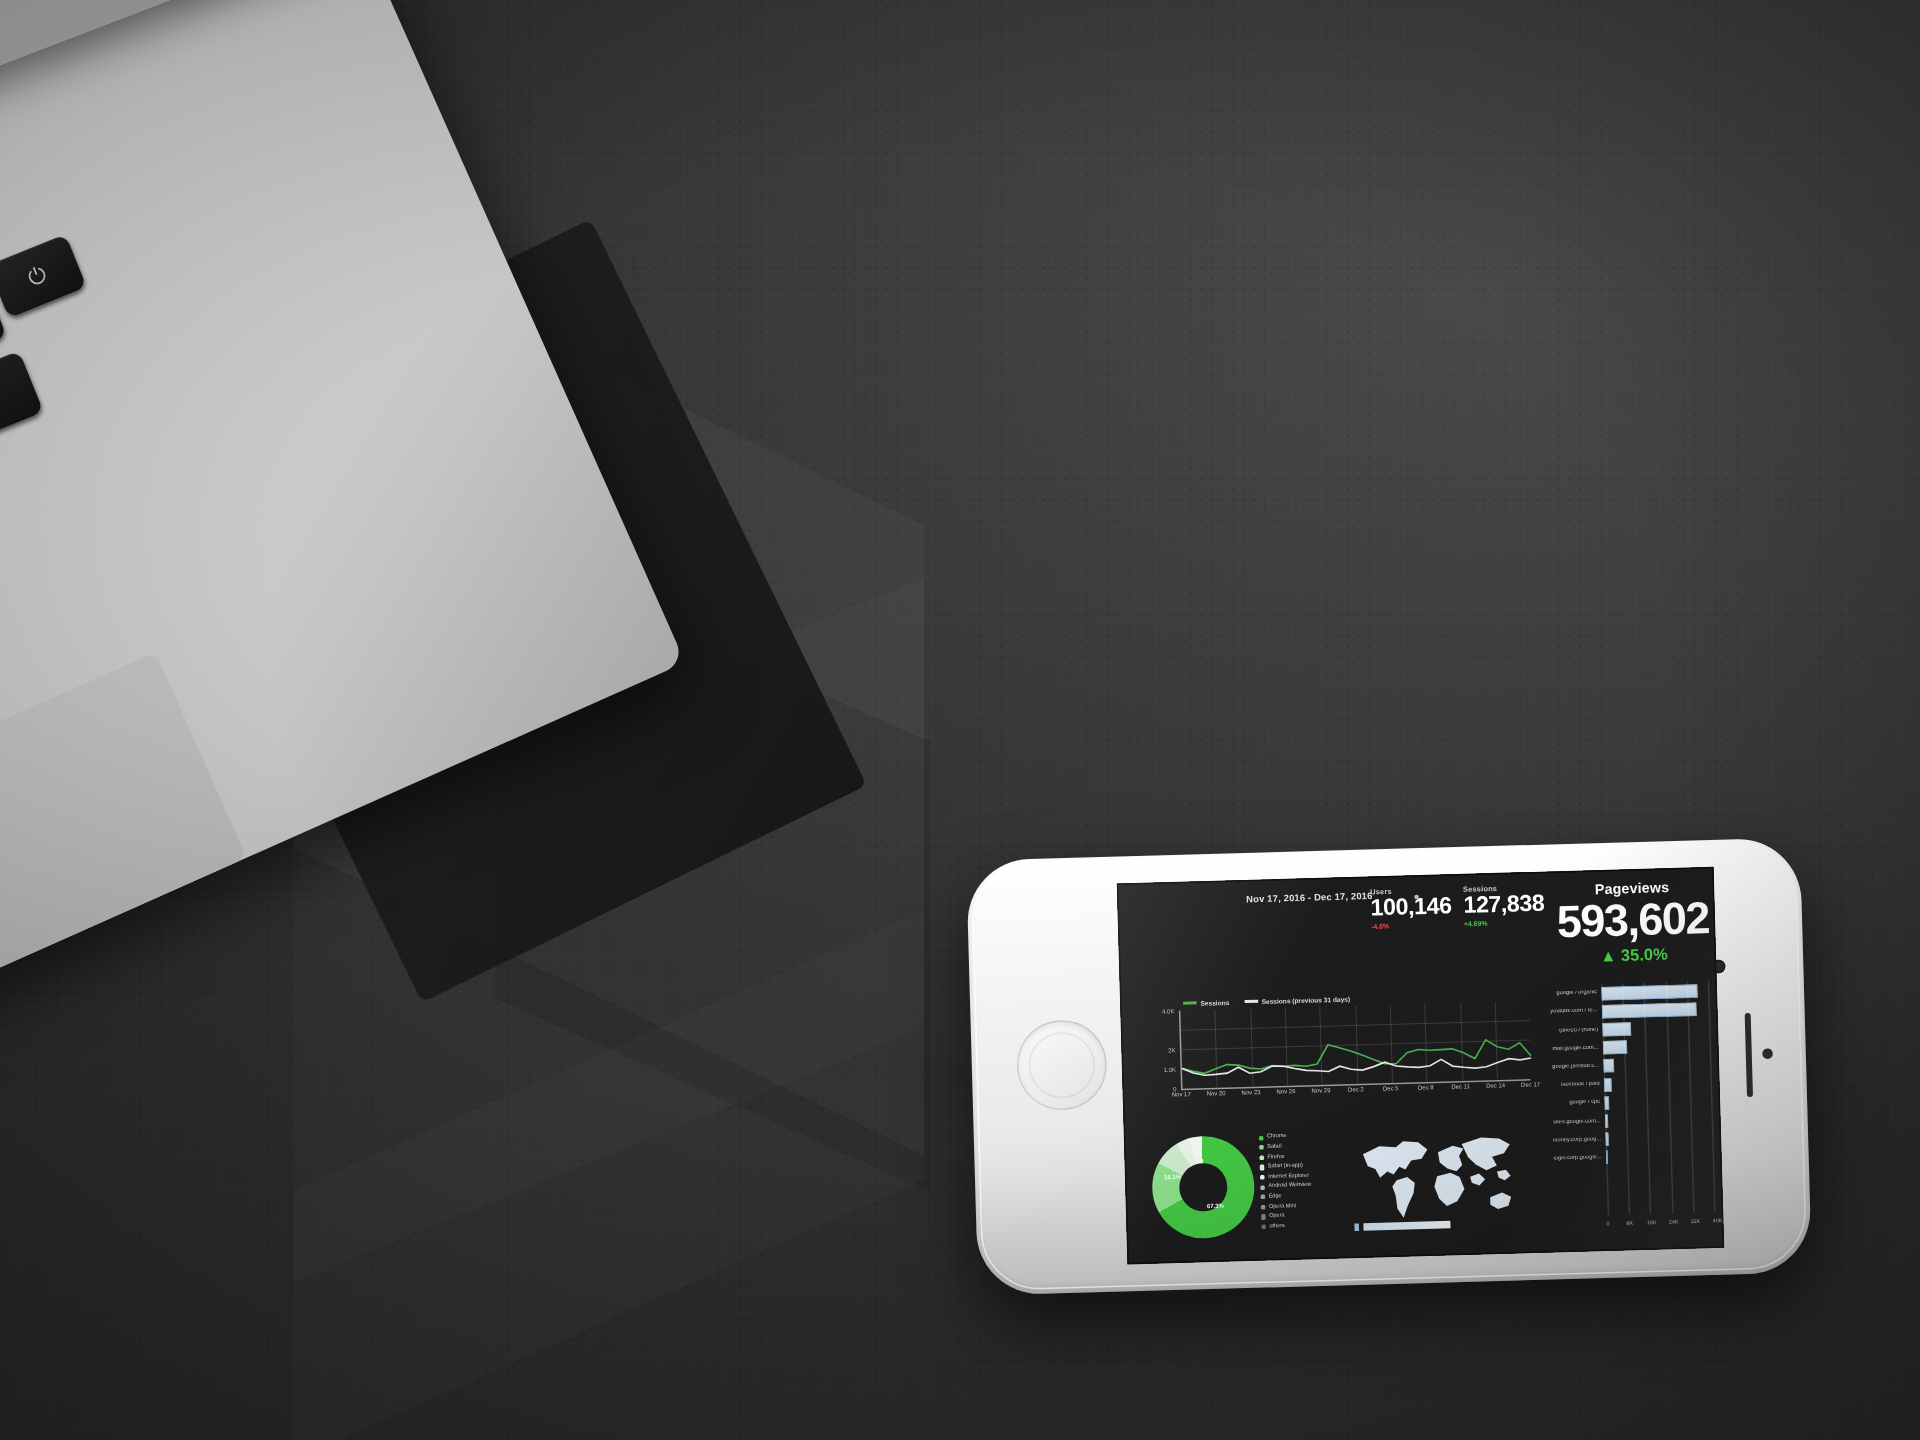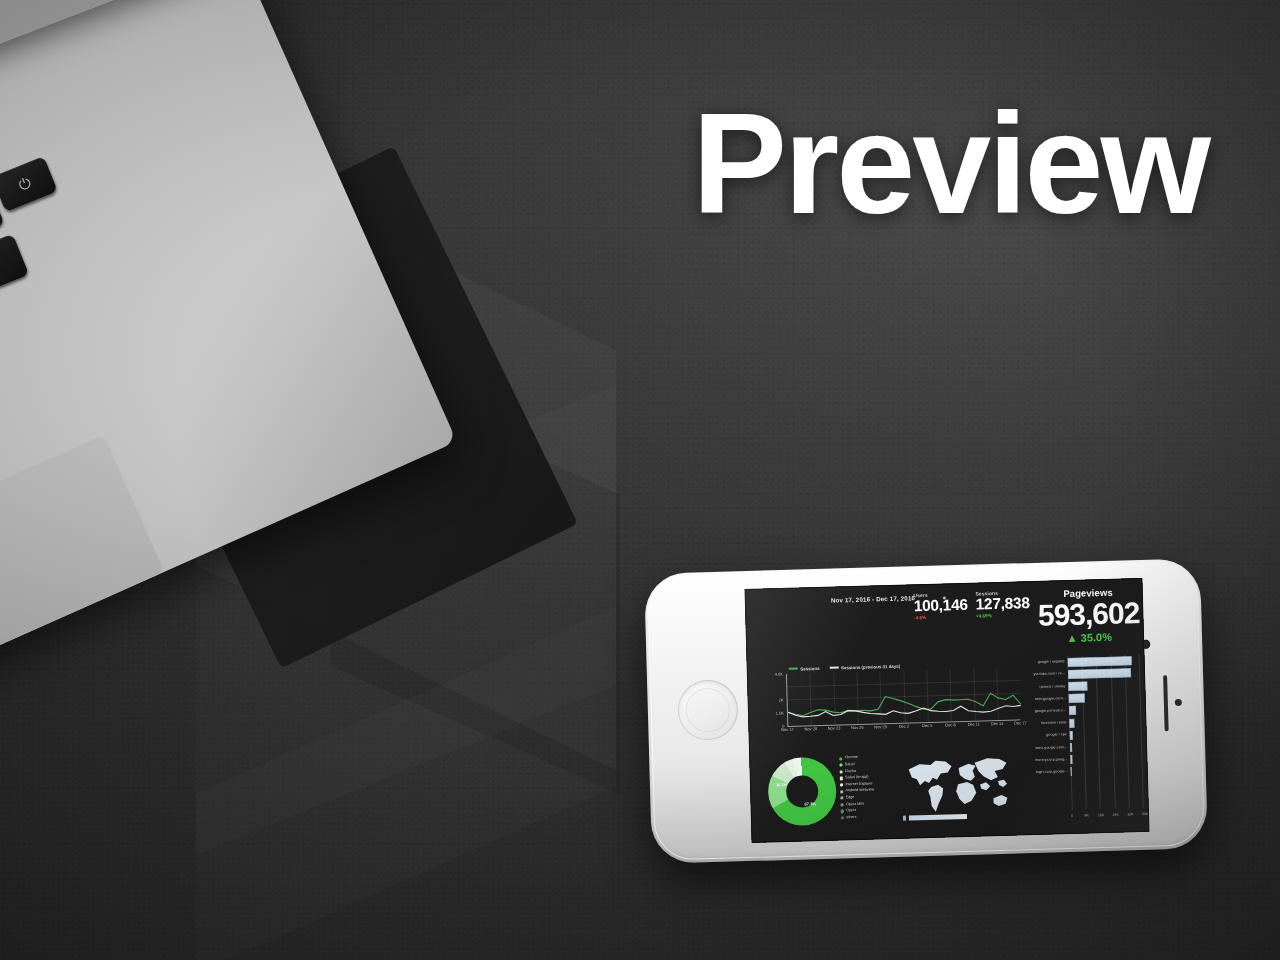--- a/index.html
+++ b/index.html
@@ -422,16 +422,15 @@
           </div>
 
       </div>
       <div class="glare"></div>
     </div>
   </div>
 
   <div class="bg-vig"></div>
 
   <div class="headline">
-    <div>Preview</div>
   </div>
 
 </div>
 
 </body></html>

